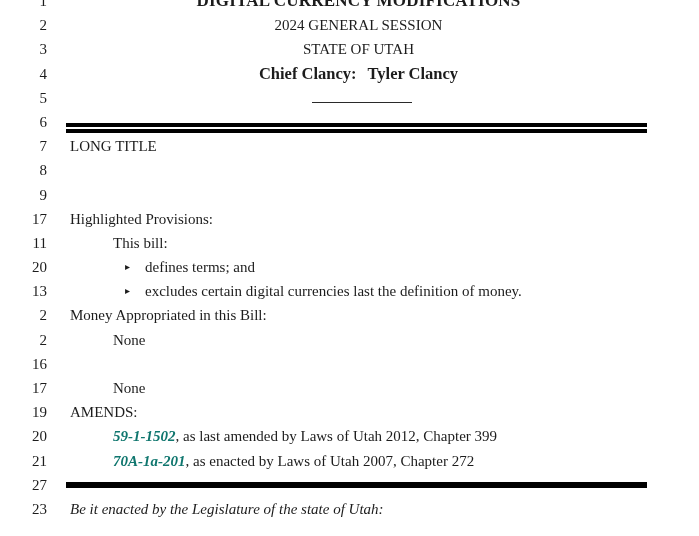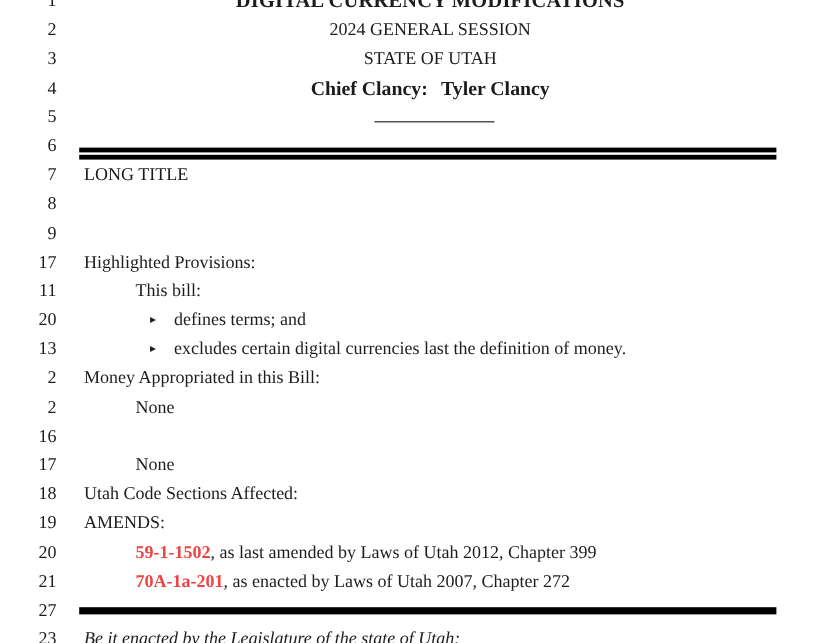--- a/index.html
+++ b/index.html
@@ -55,23 +55,24 @@
   .sponsor-name { margin-left: 11px; }
   .indent { padding-left: 43px; }
   .bullet-row { padding-left: 55px; }
   .bullet-glyph {
     display: inline-block;
     width: 20px;
     font-size: 10px;
     vertical-align: 2px;
   }
   .code-link {
-    color: #ef4444;
+    color: #0f766e;
     font-weight: bold;
     cursor: pointer;
+    font-style: italic;
   }
   .blank-underline {
     display: inline-block;
     width: 100px;
     height: 0.95em;
     margin-left: 7px;
     border-bottom: 1.5px solid #2a2a2a;
   }
   .double-rule {
     position: absolute;
@@ -180,24 +181,20 @@
 
   <div class="row">
     <span class="num">16</span>
   </div>
 
   <div class="row">
     <span class="num">17</span>
     <div class="content indent">None</div>
   </div>
 
-  <div class="row">
-    <span class="num">18</span>
-    <div class="content bold">Utah Code Sections Affected:</div>
-  </div>
 
   <div class="row">
     <span class="num">19</span>
     <div class="content">AMENDS:</div>
   </div>
 
   <div class="row">
     <span class="num">20</span>
     <div class="content indent">
       <span class="code-link">59-1-1502</span><span>, as last amended by Laws of Utah 2012, Chapter 399</span>

